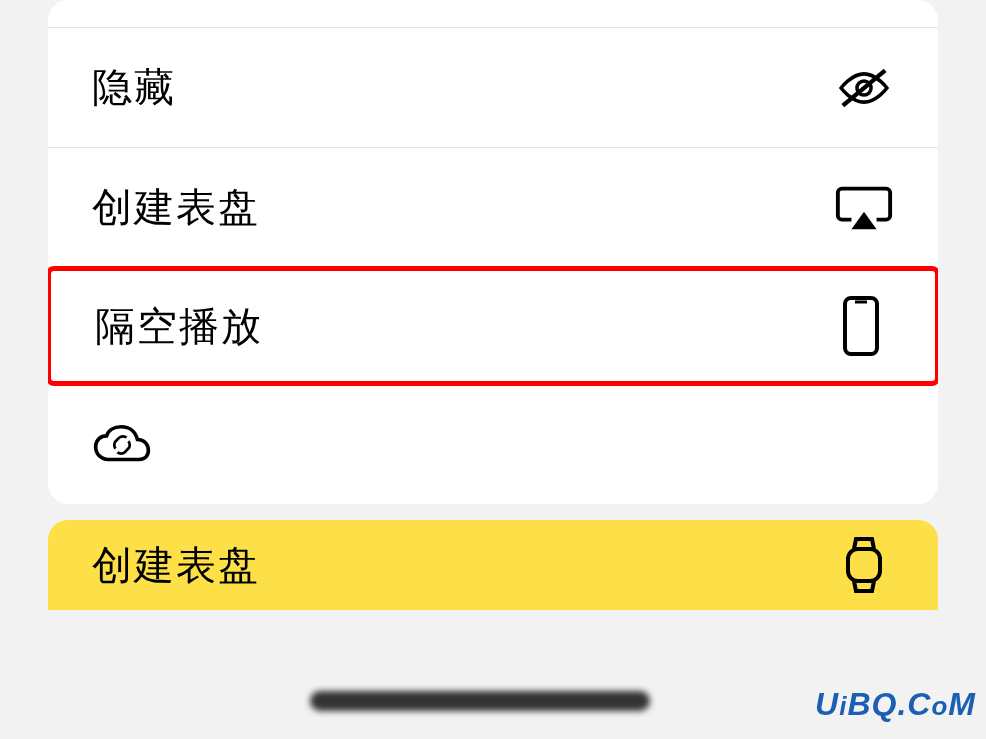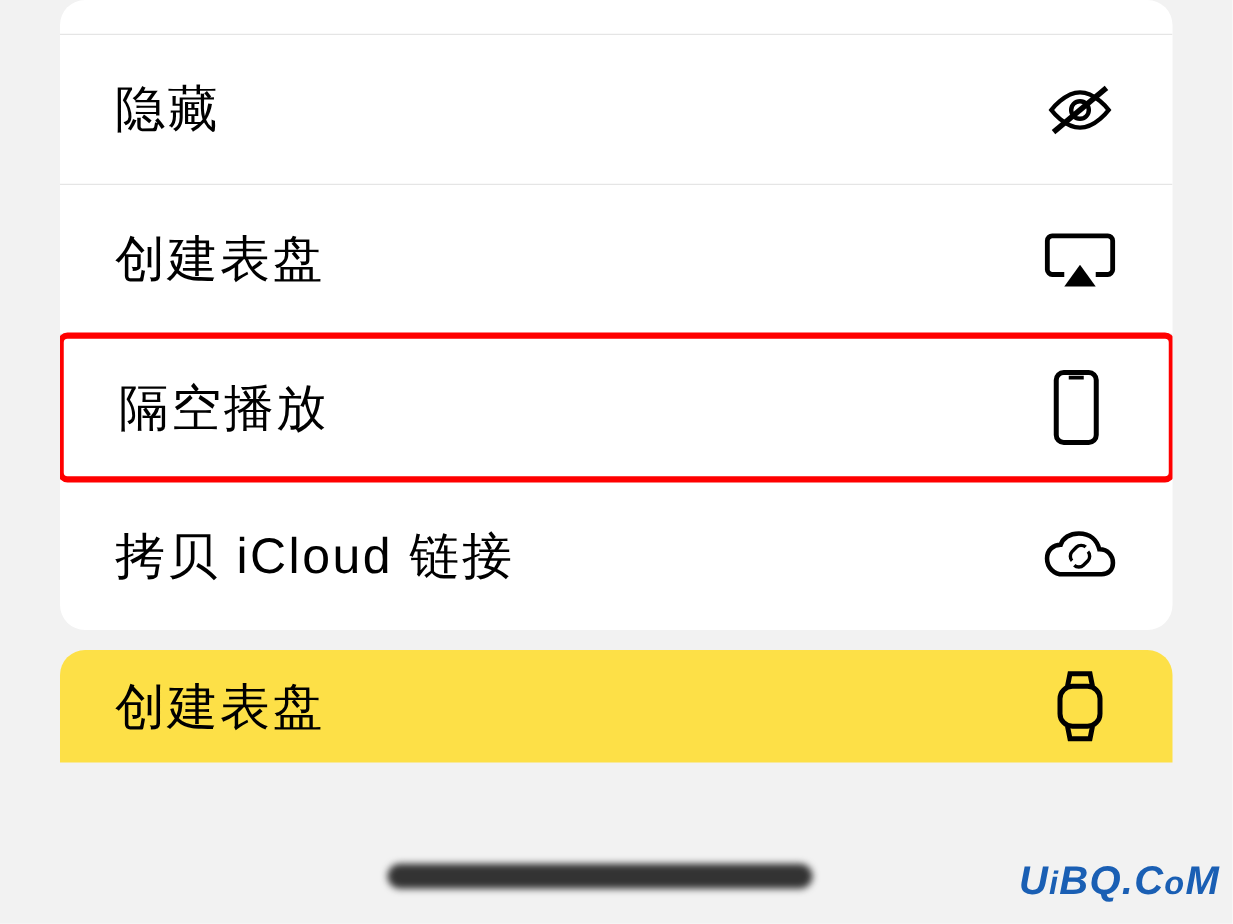--- a/index.html
+++ b/index.html
@@ -123,21 +123,20 @@
     <span class="menu-item-label">隔空播放</span>
     <span class="icon-wrapper">
       <svg width="40" height="64" viewBox="0 0 40 64" fill="none">
         <rect x="4" y="4" width="32" height="56" rx="6" stroke="#000" stroke-width="4" fill="none"></rect>
         <line x1="14" y1="8" x2="26" y2="8" stroke="#000" stroke-width="3"></line>
       </svg>
     </span>
   </div>
 
   <div class="menu-item">
-    <span class="menu-item-label">拷贝 iCloud 链接</span>
     <span class="icon-wrapper">
       <svg width="66" height="46" viewBox="0 0 66 46" fill="none">
         <path d="M18 40 C10 40 4 34 4 26 C4 18 10 14 16 14 C18 8 24 4 32 4 C42 4 48 10 50 18 C58 18 62 24 62 30 C62 36 58 40 52 40 Z" stroke="#000" stroke-width="4" fill="none"></path>
         <path d="M26 28 C24 26 24 22 26 20 L30 16 C32 14 36 14 38 16 M40 20 C42 22 42 26 40 28 L36 32 C34 34 30 34 28 32" stroke="#000" stroke-width="3" fill="none"></path>
       </svg>
     </span>
   </div>
 </div>
 
 <div class="second-container">

